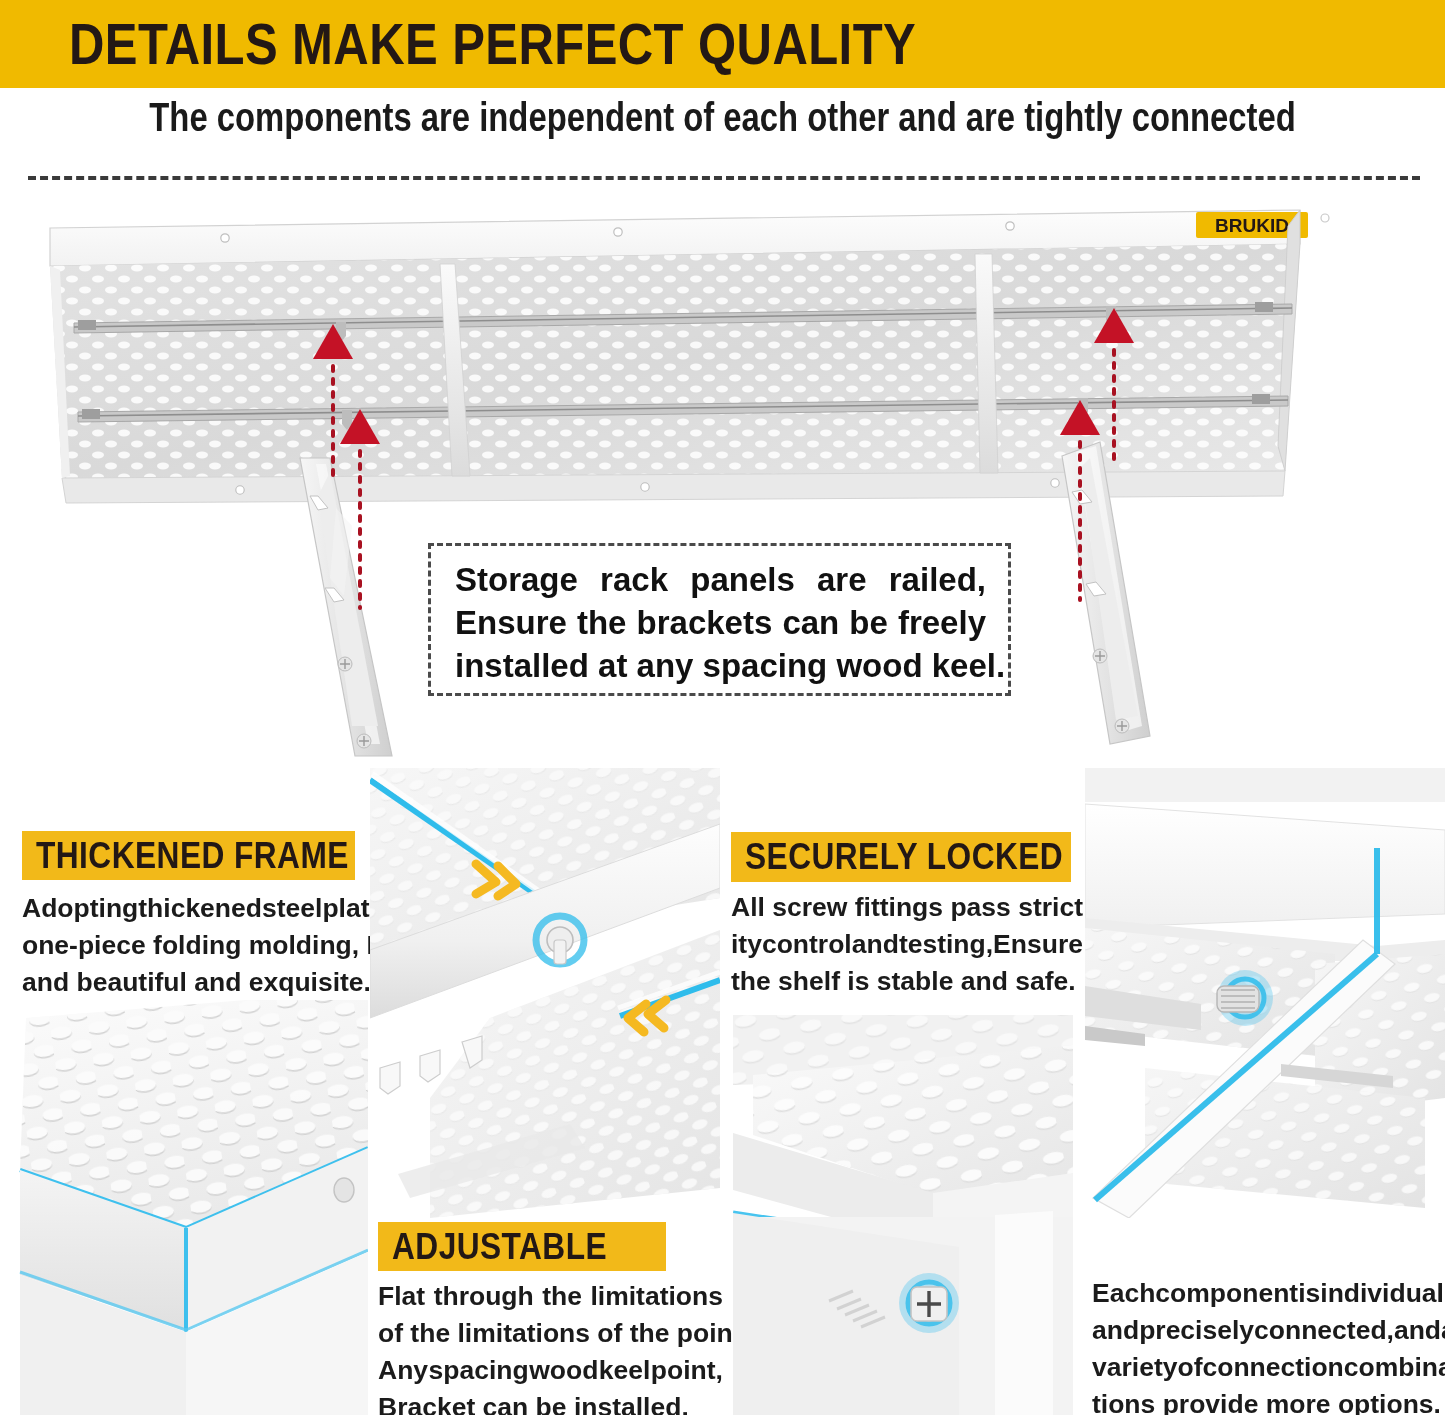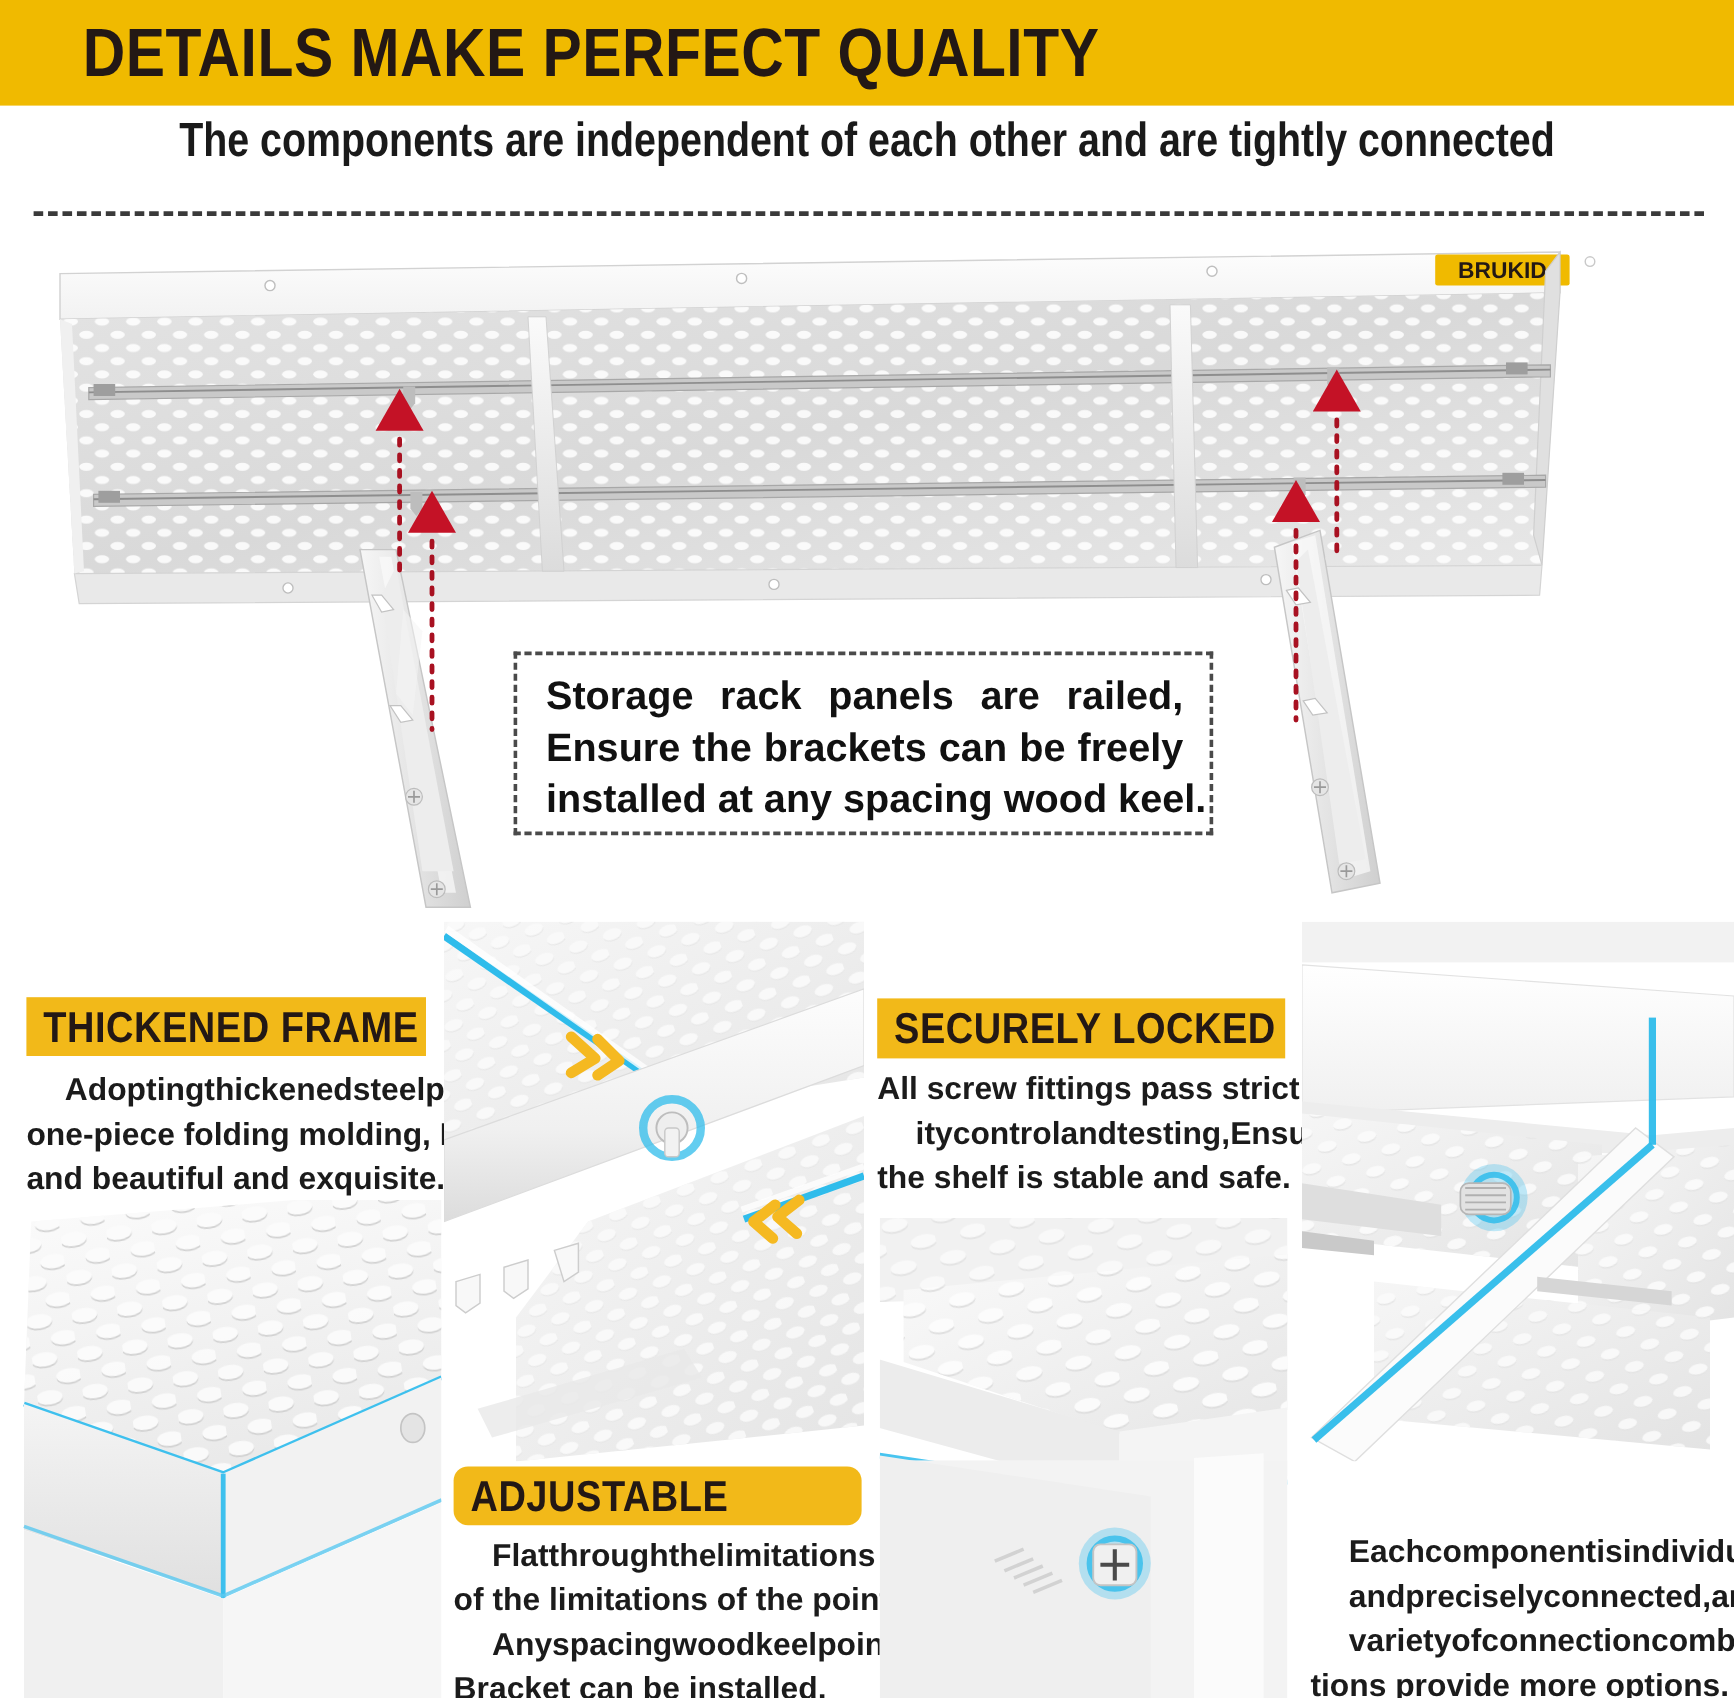--- a/index.html
+++ b/index.html
@@ -113,39 +113,38 @@
     font-family: "Liberation Sans", sans-serif;
     font-size: 26.5px;
     font-weight: 600;
     color: #1b1b1b;
     line-height: 37px;
   }
   .feat-body .ln { white-space: nowrap; display: block; }
   .feat-body .ln.j {
     display: flex;
     justify-content: space-between;
-    margin-left: 32px;
   }
 
   .photo {
     position: absolute;
     overflow: hidden;
     background: #ffffff;
   }
   .photo svg { display: block; }
 
   
   
   #bar-thick   { left: 22px;  top: 831px;  width: 333px; height: 49px; }
   #body-thick  { left: 22px;  top: 890px;  width: 345px; }
   #ph-thick    { left: 8px;   top: 1000px; width: 360px; height: 415px; }
 
   
   #ph-adj      { left: 370px; top: 768px;  width: 350px; height: 450px; }
-  #bar-adj     { left: 378px; top: 1222px; width: 340px; height: 49px; border-radius: 12px; }
+  #bar-adj     { left: 378px; top: 1222px; width: 288px; height: 49px; }
   #body-adj    { left: 378px; top: 1278px; width: 345px; }
 
   
   #bar-lock    { left: 731px; top: 832px;  width: 340px; height: 50px; }
   #body-lock   { left: 731px; top: 889px;  width: 345px; }
   #ph-lock     { left: 733px; top: 1015px; width: 340px; height: 400px; }
 
   
   #ph-tight    { left: 1085px; top: 768px;  width: 360px; height: 450px; }
   #bar-tight   { left: 1092px; top: 1218px; width: 345px; height: 50px; }

